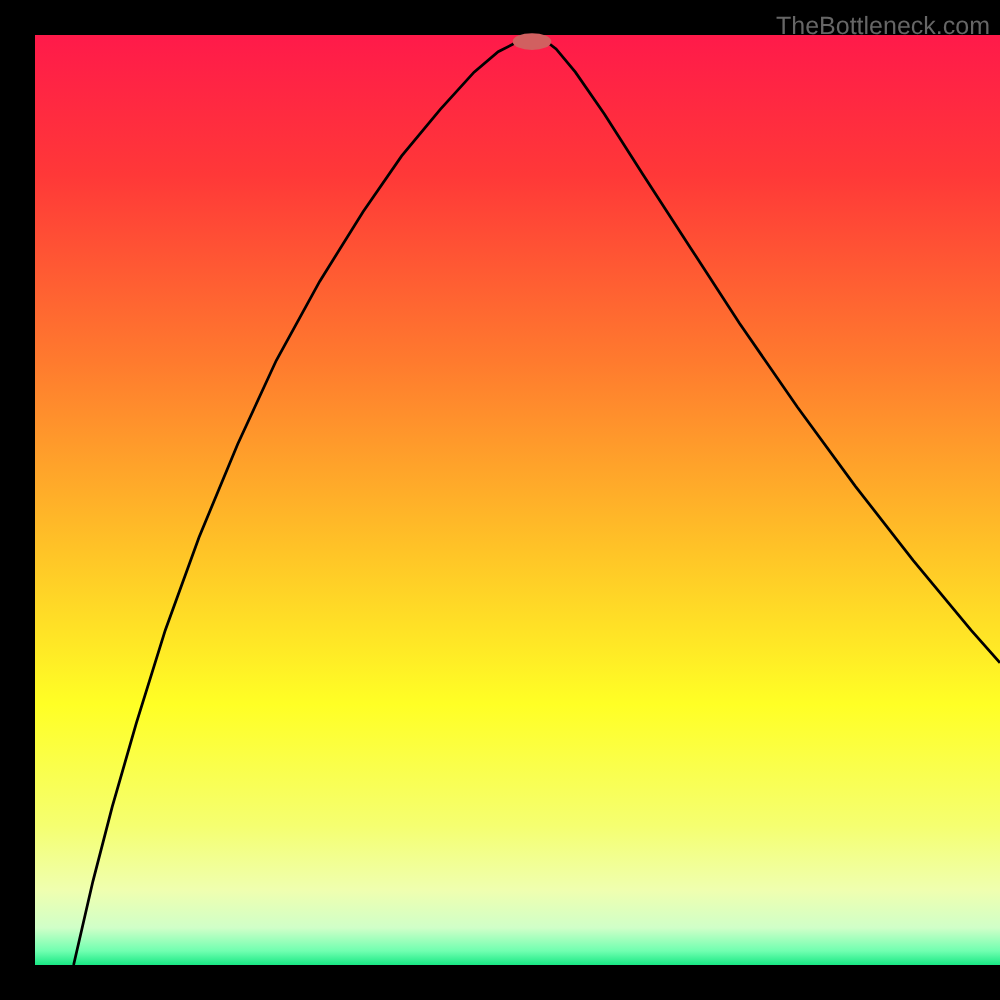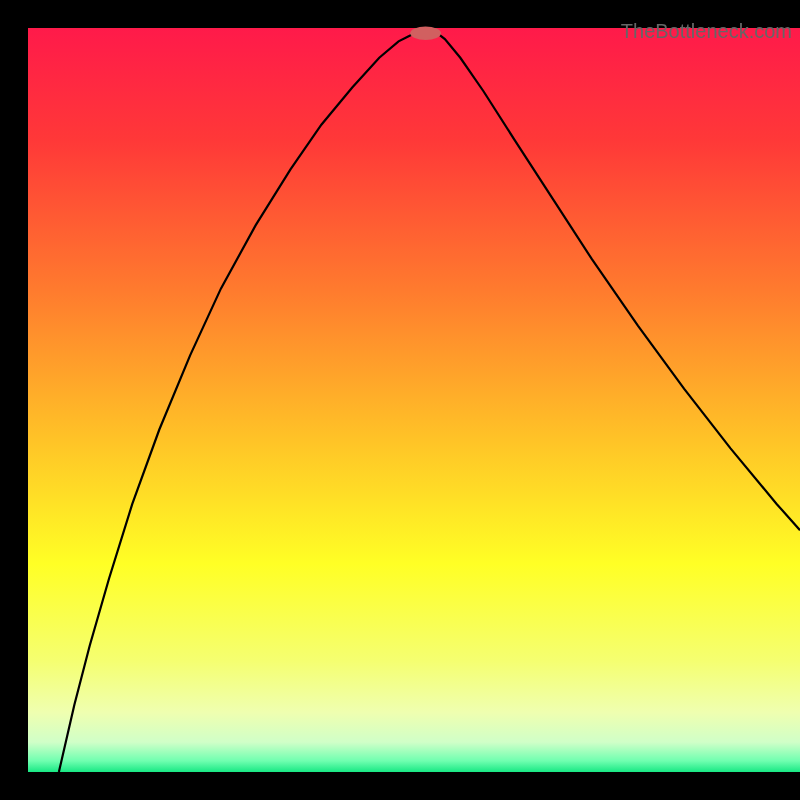--- a/index.html
+++ b/index.html
@@ -12,21 +12,21 @@
     font-family: Arial, sans-serif;
     overflow: hidden;
   }
   .container {
     position: relative;
     width: 800px;
     height: 800px;
   }
   .attribution {
     position: absolute;
-    top: 20px;
+    top: 10px;
     right: 8px;
     color: #666;
     font-size: 20px;
     font-weight: normal;
     z-index: 10;
   }
   svg {
     position: absolute;
     top: 0;
     left: 0;

